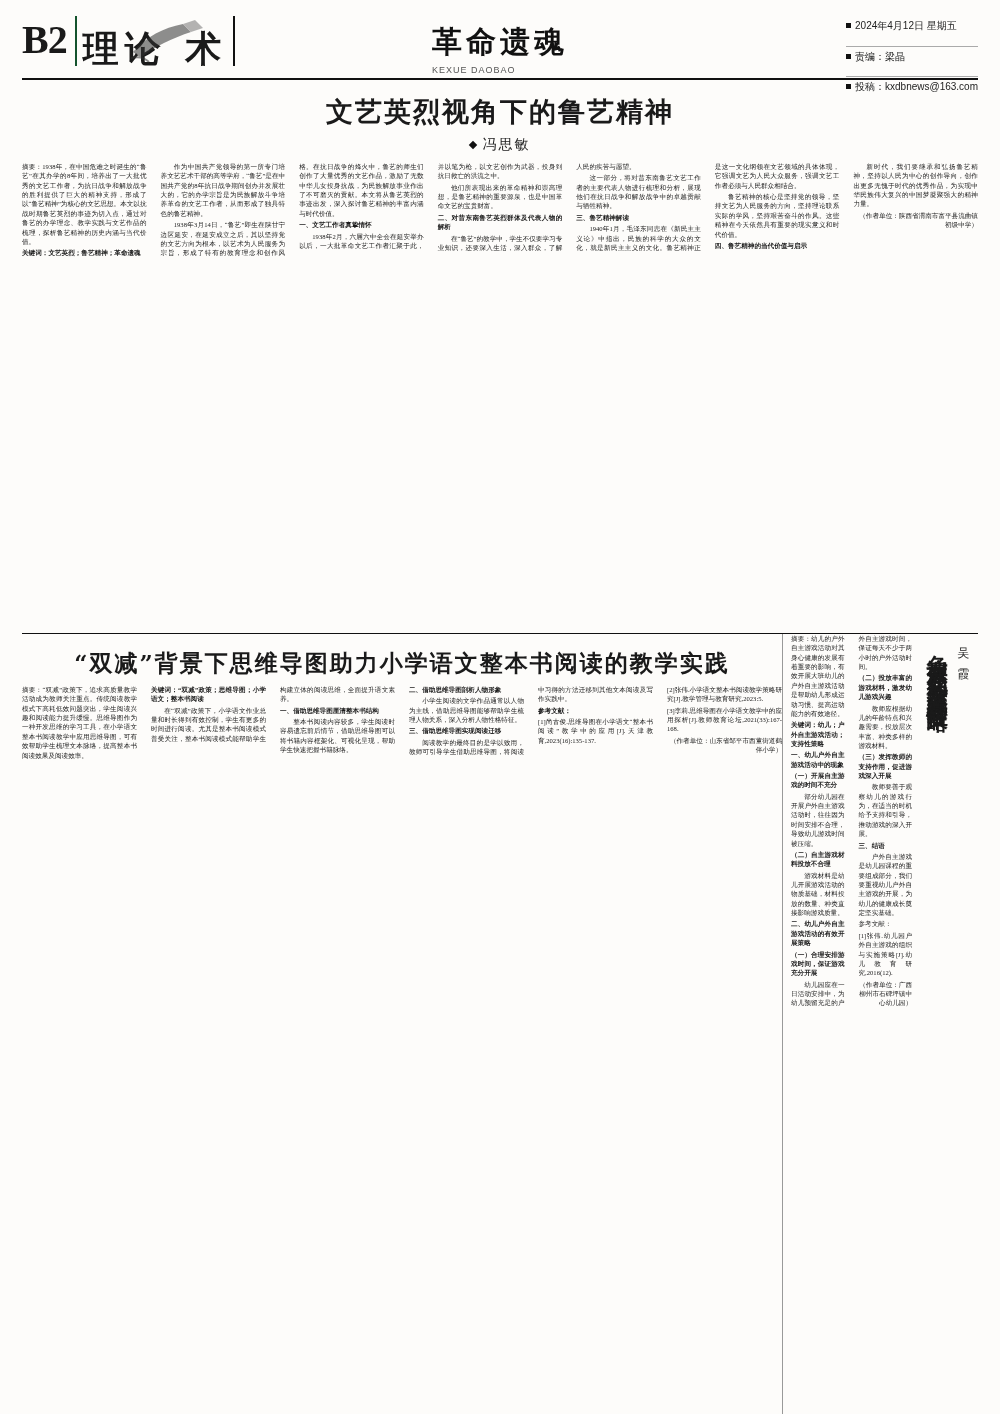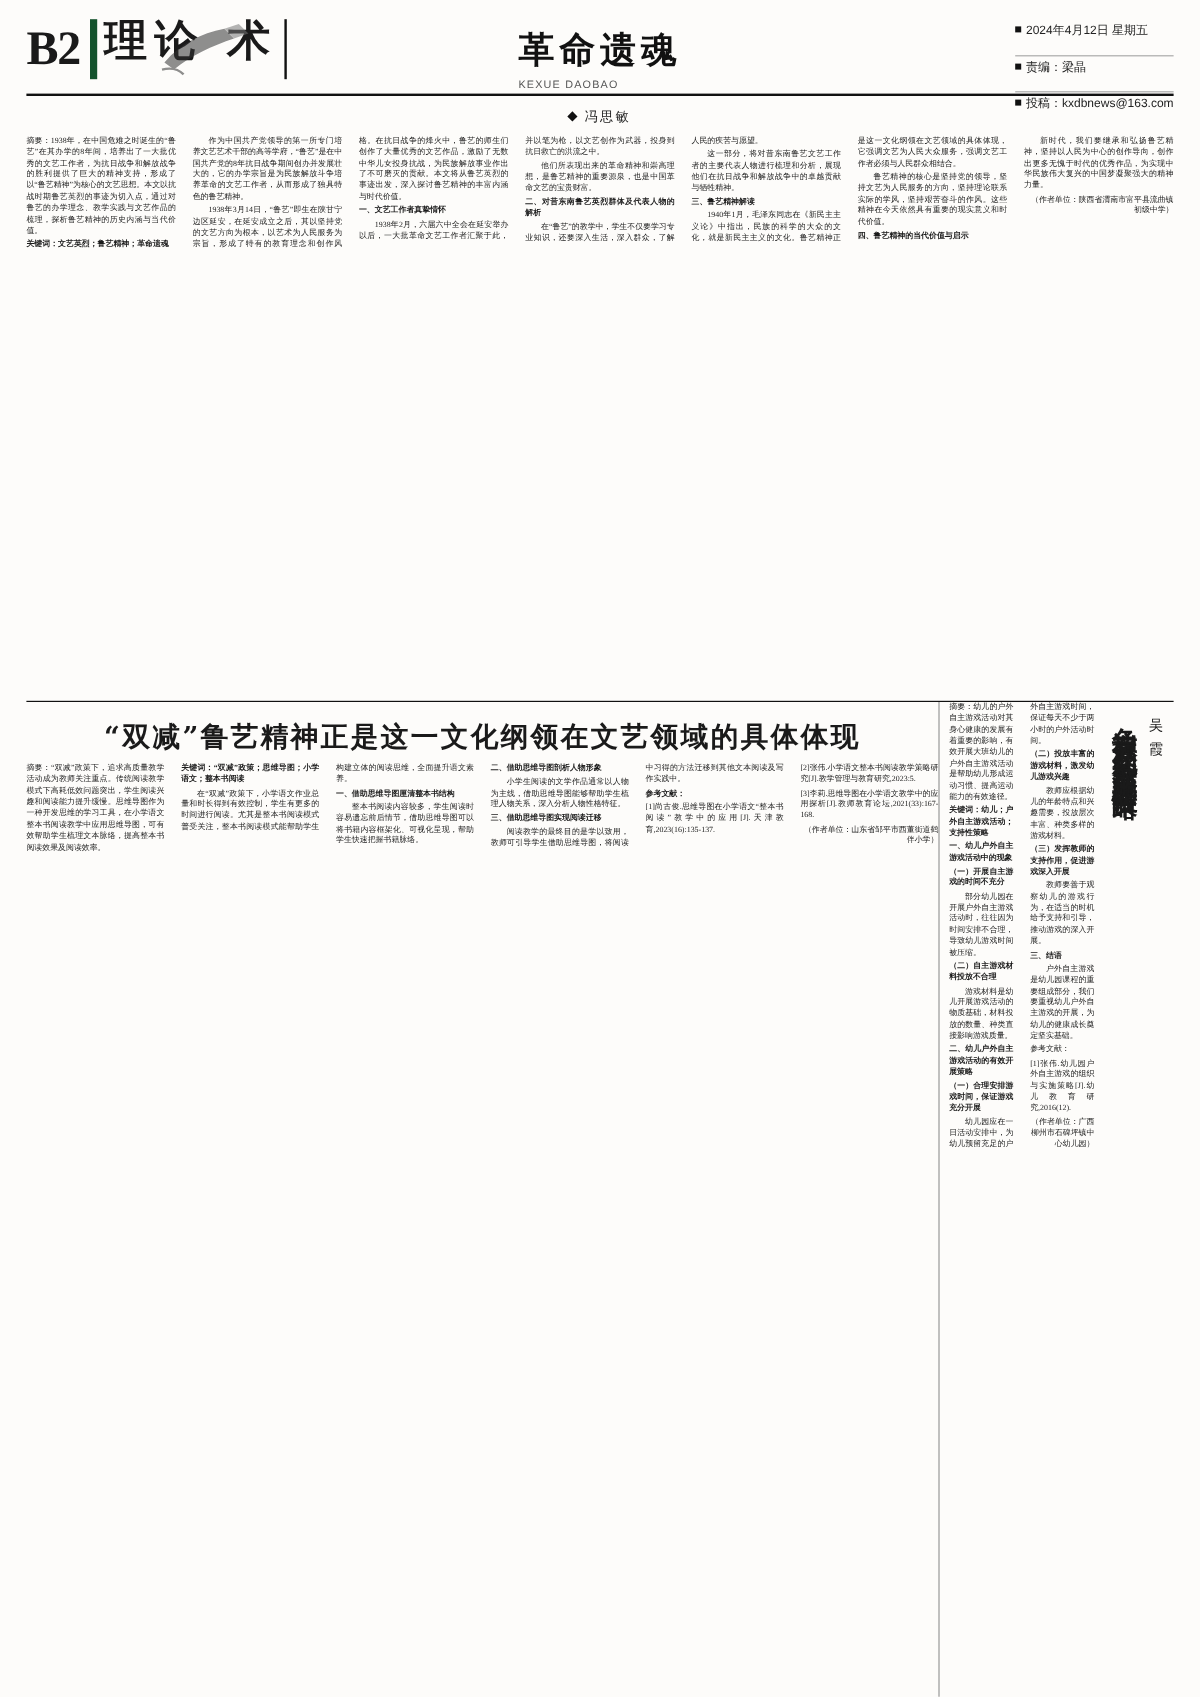--- a/index.html
+++ b/index.html
@@ -24,24 +24,24 @@
     display:flex;align-items:flex-start;
   }
   .pageno{
     font-family:"Liberation Serif", serif;
     font-size:40px;font-weight:bold;letter-spacing:-1px;
     line-height:1;
     padding-top:4px;
   }
   .section-title{
     margin-left:8px;
-    border-left:6px solid #14532d;border-right:2px solid #111;
+    border-left:2px solid #14532d;border-right:2px solid #111;
     padding:0 6px;
     height:50px;
-    display:flex;align-items:flex-start;
+    display:flex;align-items:flex-end;
     position:relative;
     overflow:hidden;
   }
   .section-title .chars{
     font-size:36px;font-weight:bold;letter-spacing:6px;
     font-family:"DejaVu Serif", serif;
     line-height:1;
   }
   .brush{
     position:absolute;left:52px;top:2px;width:78px;height:46px;
@@ -73,21 +73,21 @@
   .rule{border-top:1px solid #111;margin:0 22px;}
   .article{margin:0 22px;}
   .headline{
     text-align:center;
     font-size:27px;font-weight:bold;letter-spacing:2px;
     font-family:"DejaVu Serif", serif;
     margin:14px 0 6px 0;
   }
   .headline.small{font-size:23px;}
   .byline{
-    text-align:center;font-size:11px;letter-spacing:2px;margin-bottom:8px;
+    text-align:center;font-size:14px;letter-spacing:2px;margin-bottom:8px;
     font-family:"Liberation Sans",sans-serif;
   }
   .byline .dot{display:inline-block;width:6px;height:6px;background:#111;transform:rotate(45deg);margin-right:7px;vertical-align:1px;}
   .cols{
     column-gap:14px;
     font-size:6.6px;
     line-height:1.42;
     text-align:justify;
     color:#1b1b1b;
   }
@@ -133,20 +133,21 @@
       <span class="sub">KEXUE DAOBAO</span>
     </div>
     <div class="meta">
       <div class="line1"><span class="bullet"></span><span>2024年4月12日  星期五</span></div>
       <div class="line1"><span class="bullet"></span><span>责编：梁晶</span></div>
       <div><span class="bullet"></span><span>投稿：kxdbnews@163.com</span></div>
     </div>
   </div>
 
   <div class="article" style="margin-top:10px;">
+    <div class="headline">文艺英烈视角下的鲁艺精神</div>
     <div class="byline"><span class="dot"></span><span>冯思敏</span></div>
     <div class="cols" style="column-count:7;height:465px;">
       <p class="nohang">摘要：1938年，在中国危难之时诞生的“鲁艺”在其办学的8年间，培养出了一大批优秀的文艺工作者，为抗日战争和解放战争的胜利提供了巨大的精神支持，形成了以“鲁艺精神”为核心的文艺思想。本文以抗战时期鲁艺英烈的事迹为切入点，通过对鲁艺的办学理念、教学实践与文艺作品的梳理，探析鲁艺精神的历史内涵与当代价值。</p>
       <p class="nohang bold">关键词：文艺英烈；鲁艺精神；革命遗魂</p>
       <p>作为中国共产党领导的第一所专门培养文艺艺术干部的高等学府，“鲁艺”是在中国共产党的8年抗日战争期间创办并发展壮大的，它的办学宗旨是为民族解放斗争培养革命的文艺工作者，从而形成了独具特色的鲁艺精神。</p>
       <p>1938年3月14日，“鲁艺”即生在陕甘宁边区延安，在延安成立之后，其以坚持党的文艺方向为根本，以艺术为人民服务为宗旨，形成了特有的教育理念和创作风格。在抗日战争的烽火中，鲁艺的师生们创作了大量优秀的文艺作品，激励了无数中华儿女投身抗战，为民族解放事业作出了不可磨灭的贡献。本文将从鲁艺英烈的事迹出发，深入探讨鲁艺精神的丰富内涵与时代价值。</p>
       <p class="nohang sub-h">一、文艺工作者真挚情怀</p>
       <p>1938年2月，六届六中全会在延安举办以后，一大批革命文艺工作者汇聚于此，并以笔为枪，以文艺创作为武器，投身到抗日救亡的洪流之中。</p>
       <p>他们所表现出来的革命精神和崇高理想，是鲁艺精神的重要源泉，也是中国革命文艺的宝贵财富。</p>
       <p class="nohang sub-h">二、对昔东南鲁艺英烈群体及代表人物的解析</p>
@@ -159,21 +160,21 @@
       <p>新时代，我们要继承和弘扬鲁艺精神，坚持以人民为中心的创作导向，创作出更多无愧于时代的优秀作品，为实现中华民族伟大复兴的中国梦凝聚强大的精神力量。</p>
       <p class="right nohang">（作者单位：陕西省渭南市富平县流曲镇初级中学）</p>
     </div>
   </div>
 
   <div class="rule" style="margin-top:6px;"></div>
 
   <div style="display:flex;margin:0 22px;">
 
     <div style="flex:0 0 760px;">
-      <div class="headline small">“双减”鲁艺精神正是这一文化纲领在文艺领域的具体体现</div>
+      <div class="headline small">“双减”背景下思维导图助力小学语文整本书阅读的教学实践</div>
       <div class="cols" style="column-count:6;height:382px;">
         <p class="nohang">摘要：“双减”政策下，追求高质量教学活动成为教师关注重点。传统阅读教学模式下高耗低效问题突出，学生阅读兴趣和阅读能力提升缓慢。思维导图作为一种开发思维的学习工具，在小学语文整本书阅读教学中应用思维导图，可有效帮助学生梳理文本脉络，提高整本书阅读效果及阅读效率。</p>
         <p class="nohang bold">关键词：“双减”政策；思维导图；小学语文；整本书阅读</p>
         <p>在“双减”政策下，小学语文作业总量和时长得到有效控制，学生有更多的时间进行阅读。尤其是整本书阅读模式普受关注，整本书阅读模式能帮助学生构建立体的阅读思维，全面提升语文素养。</p>
         <p class="nohang sub-h">一、借助思维导图厘清整本书结构</p>
         <p>整本书阅读内容较多，学生阅读时容易遗忘前后情节，借助思维导图可以将书籍内容框架化、可视化呈现，帮助学生快速把握书籍脉络。</p>
         <p class="nohang sub-h">二、借助思维导图剖析人物形象</p>
         <p>小学生阅读的文学作品通常以人物为主线，借助思维导图能够帮助学生梳理人物关系，深入分析人物性格特征。</p>
         <p class="nohang sub-h">三、借助思维导图实现阅读迁移</p>
         <p>阅读教学的最终目的是学以致用，教师可引导学生借助思维导图，将阅读中习得的方法迁移到其他文本阅读及写作实践中。</p>

